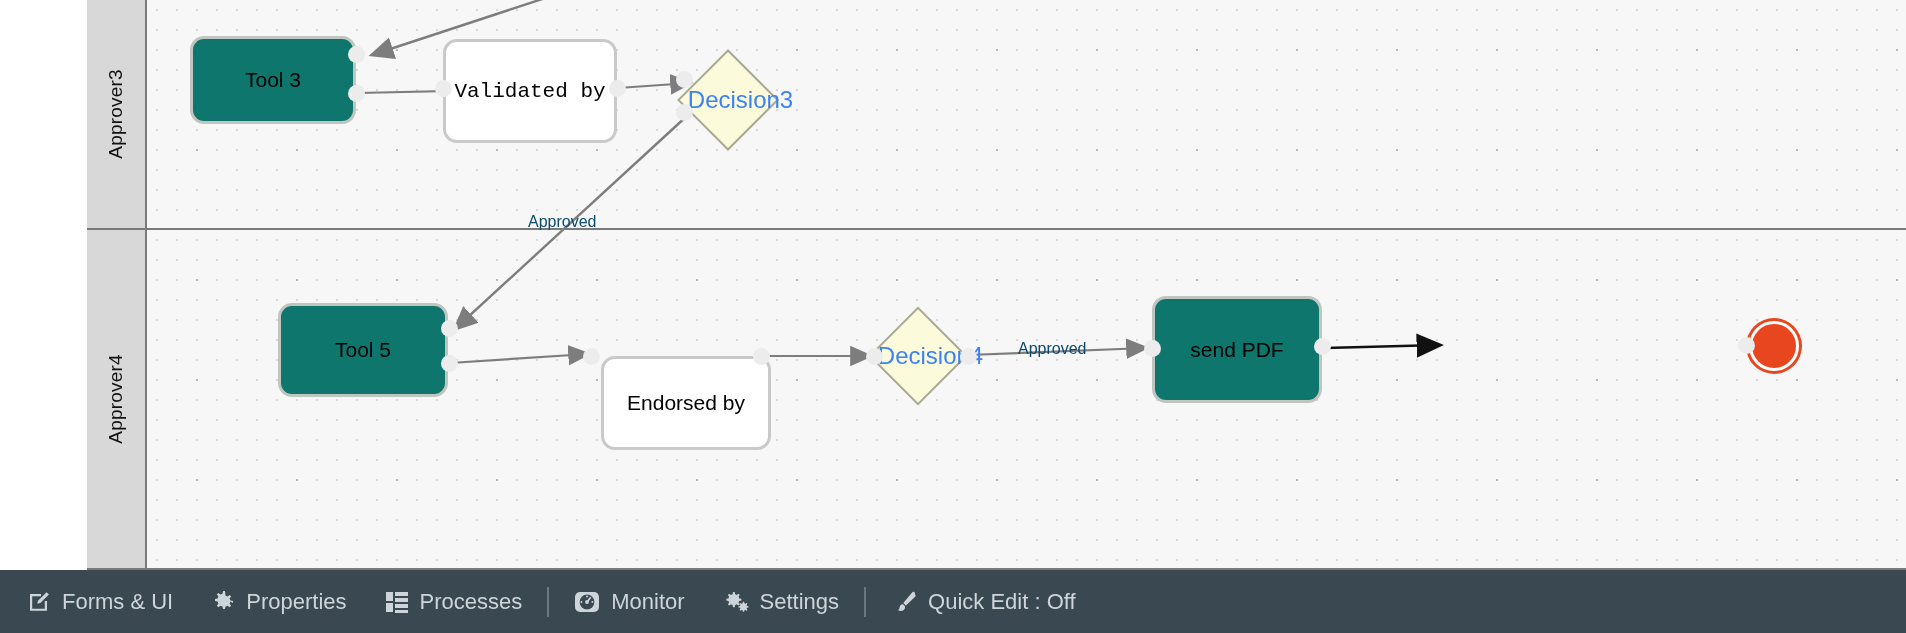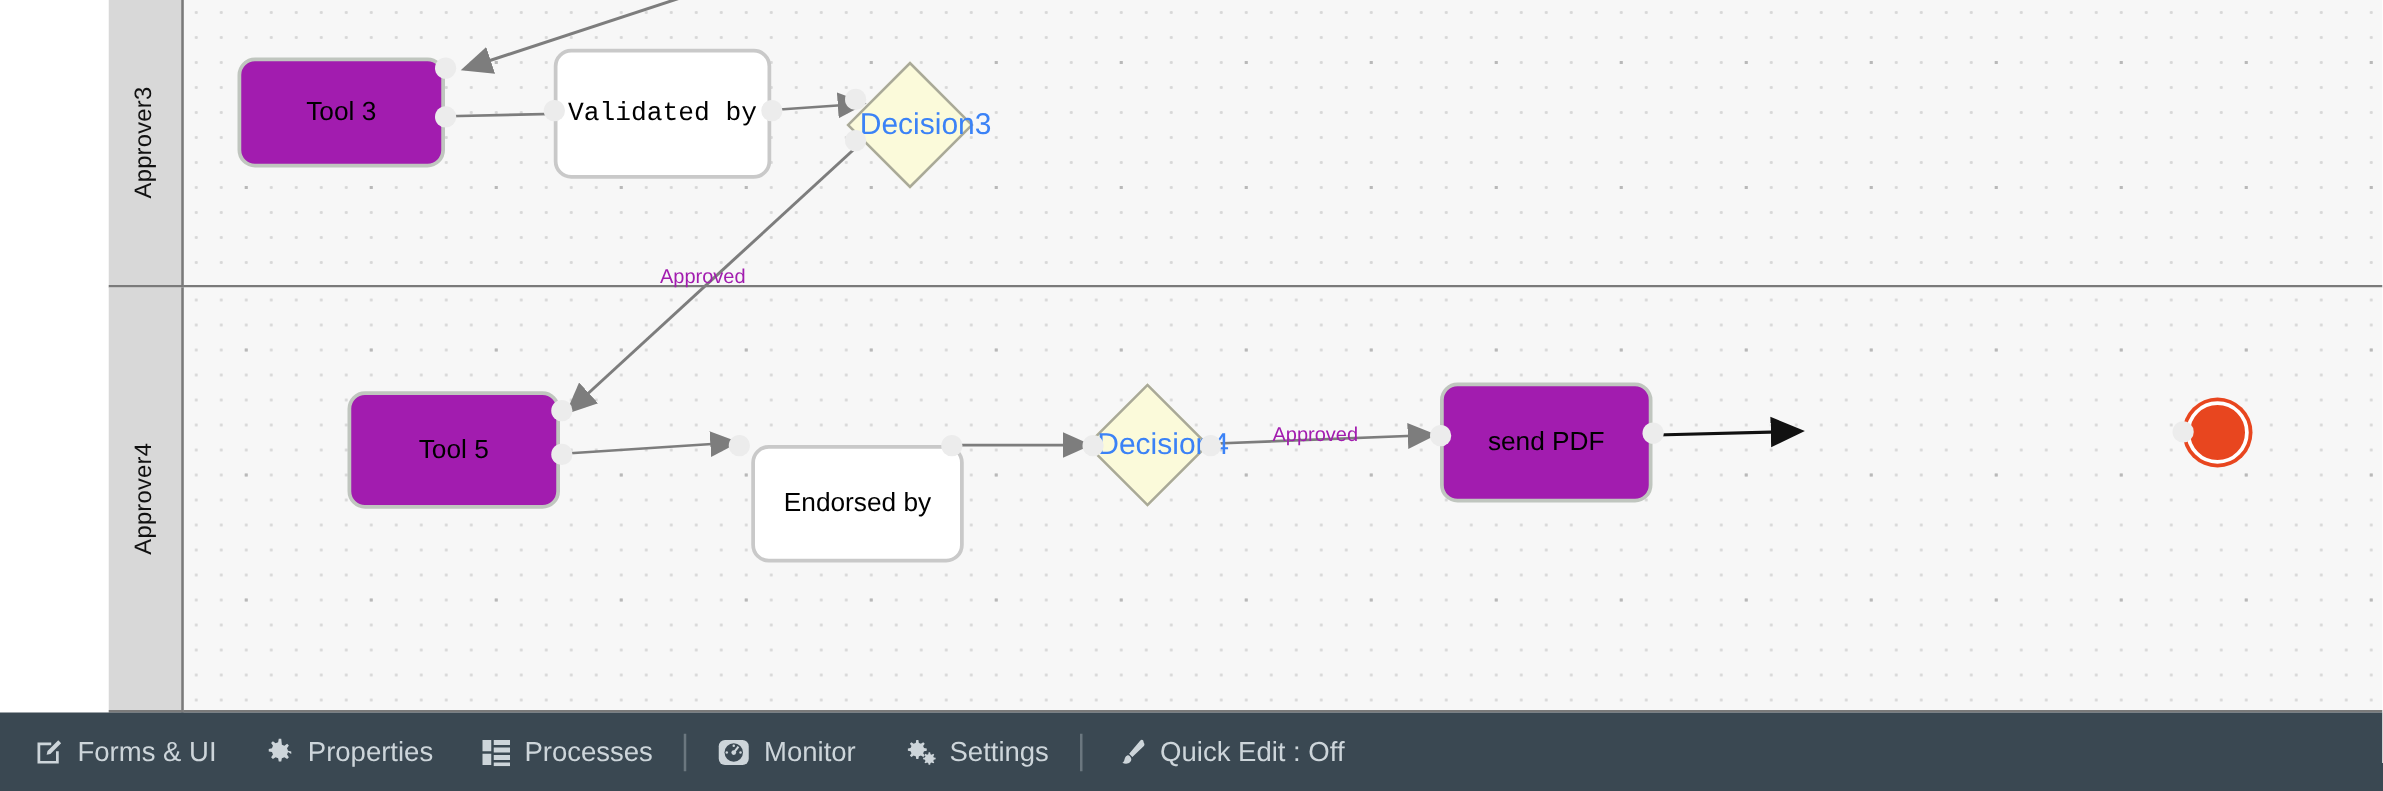--- a/index.html
+++ b/index.html
@@ -41,21 +41,21 @@
   }
 
   svg.edges { position: absolute; left: 0; top: 0; width: 1906px; height: 570px; overflow: visible; pointer-events: none; }
 
   .node { position: absolute; box-sizing: border-box; display: flex; align-items: center; justify-content: center; }
   .node-task {
     border-radius: 14px;
     border: 3px solid #c3c6c3;
     font-size: 21px; color: #000;
   }
-  .node-task.green { background: #a21caf; border-color: #c0c6bf; margin-top: 10px; }
+  .node-task.green { background: #0f766e; border-color: #c0c6bf; }
   .node-task.white { background: #ffffff; border-color: #c9c9c9; }
 
   .node-decision { }
   .node-decision .diamond {
     position: absolute; left: 0; top: 0; width: 100%; height: 100%;
     background: #fbfada;
     border: 2px solid #a9a998;
     transform: rotate(45deg);
     box-sizing: border-box;
   }
@@ -63,21 +63,21 @@
     position: absolute; top: 50%; left: 50%;
     transform: translate(-50%,-50%);
     white-space: nowrap; font-size: 24px; color: #3b82f6; padding-left: 25px;
   }
 
   .end-event { position: absolute; border-radius: 50%; background: #e8461f; border: 3px solid #ffffff; box-shadow: 0 0 0 3px #e8461f; box-sizing: border-box; }
 
   .port { position: absolute; width: 17px; height: 17px; border-radius: 50%; background: #ececec; }
 
   .edge-label {
-    position: absolute; font-size: 16px; color: #a21caf; white-space: nowrap;
+    position: absolute; font-size: 16px; color: #0c4a6e; white-space: nowrap;
   }
 
   
   .toolbar {
     position: absolute; left: 0; bottom: 0; width: 1906px; height: 63px;
     background: #3a4852;
     display: flex; align-items: center;
     padding-left: 8px; box-sizing: border-box;
   }
   .tb-item {
@@ -166,21 +166,21 @@
     <div class="port" style="left:583px;top:348px;"></div>
     <div class="port" style="left:753px;top:348px;"></div>
 
     <div class="node node-decision" style="left:883px;top:321px;width:70px;height:70px;">
       <span class="diamond"></span>
       <span class="dec-label">Decision4</span>
     </div>
     <div class="port" style="left:866px;top:348px;"></div>
     <div class="port" style="left:960px;top:348px;"></div>
 
-    <div class="node node-task green" style="left:1152px;top:296px;width:170px;height:96px;">
+    <div class="node node-task green" style="left:1152px;top:296px;width:170px;height:107px;">
       <span>send PDF</span>
     </div>
     <div class="port" style="left:1144px;top:340px;"></div>
     <div class="port" style="left:1314px;top:338px;"></div>
 
     <div class="end-event" style="left:1749px;top:321px;width:50px;height:50px;"></div>
     <div class="port" style="left:1738px;top:337px;"></div>
 
     <div class="edge-label" style="left:528px;top:213px;">Approved</div>
     <div class="edge-label" style="left:1018px;top:340px;">Approved</div>

